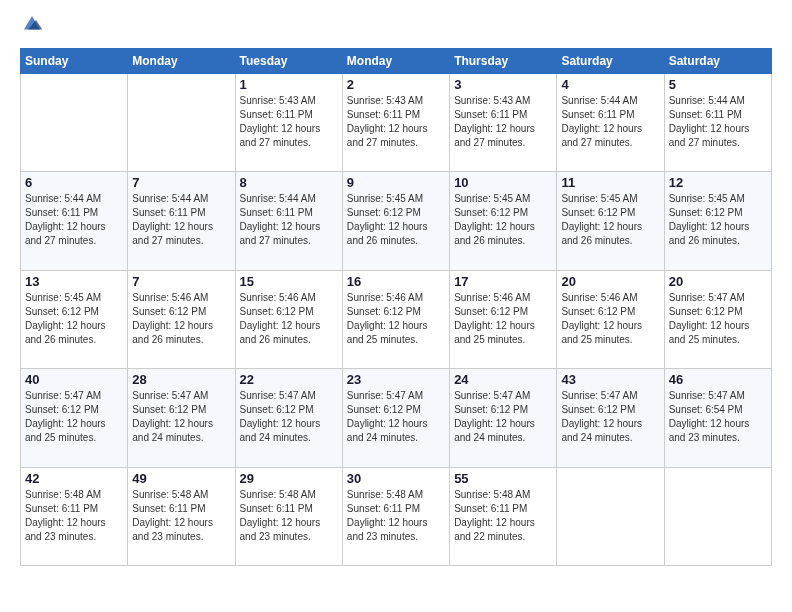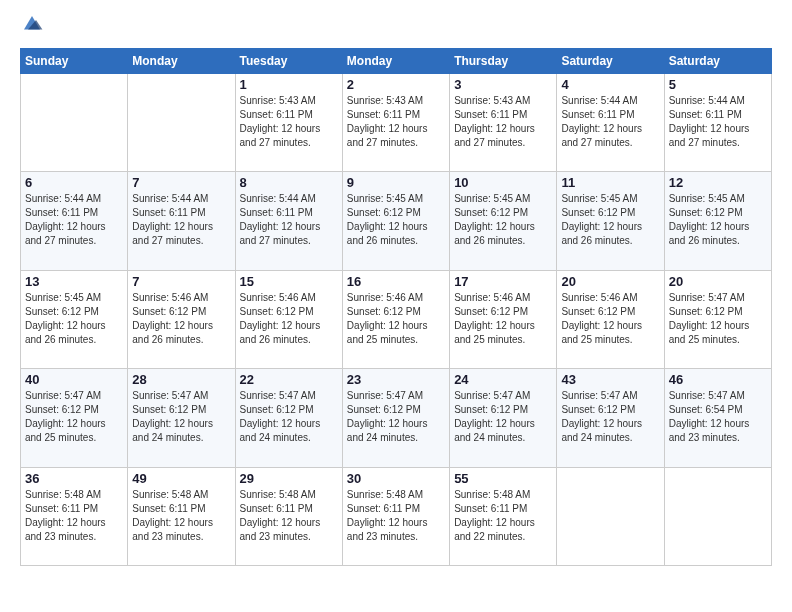--- a/index.html
+++ b/index.html
@@ -300,21 +300,21 @@
           </td>
           <td>
             <span class="day-number">46</span>
             <div class="day-info">Sunrise: 5:47 AM
 Sunset: 6:54 PM
 Daylight: 12 hours and 23 minutes.</div>
           </td>
         </tr>
         <tr>
           <td>
-            <span class="day-number">36</span>
+            <span class="day-number">42</span>
             <div class="day-info">Sunrise: 5:48 AM
 Sunset: 6:11 PM
 Daylight: 12 hours and 23 minutes.</div>
           </td>
           <td>
             <span class="day-number">49</span>
             <div class="day-info">Sunrise: 5:48 AM
 Sunset: 6:11 PM
 Daylight: 12 hours and 23 minutes.</div>
           </td>

